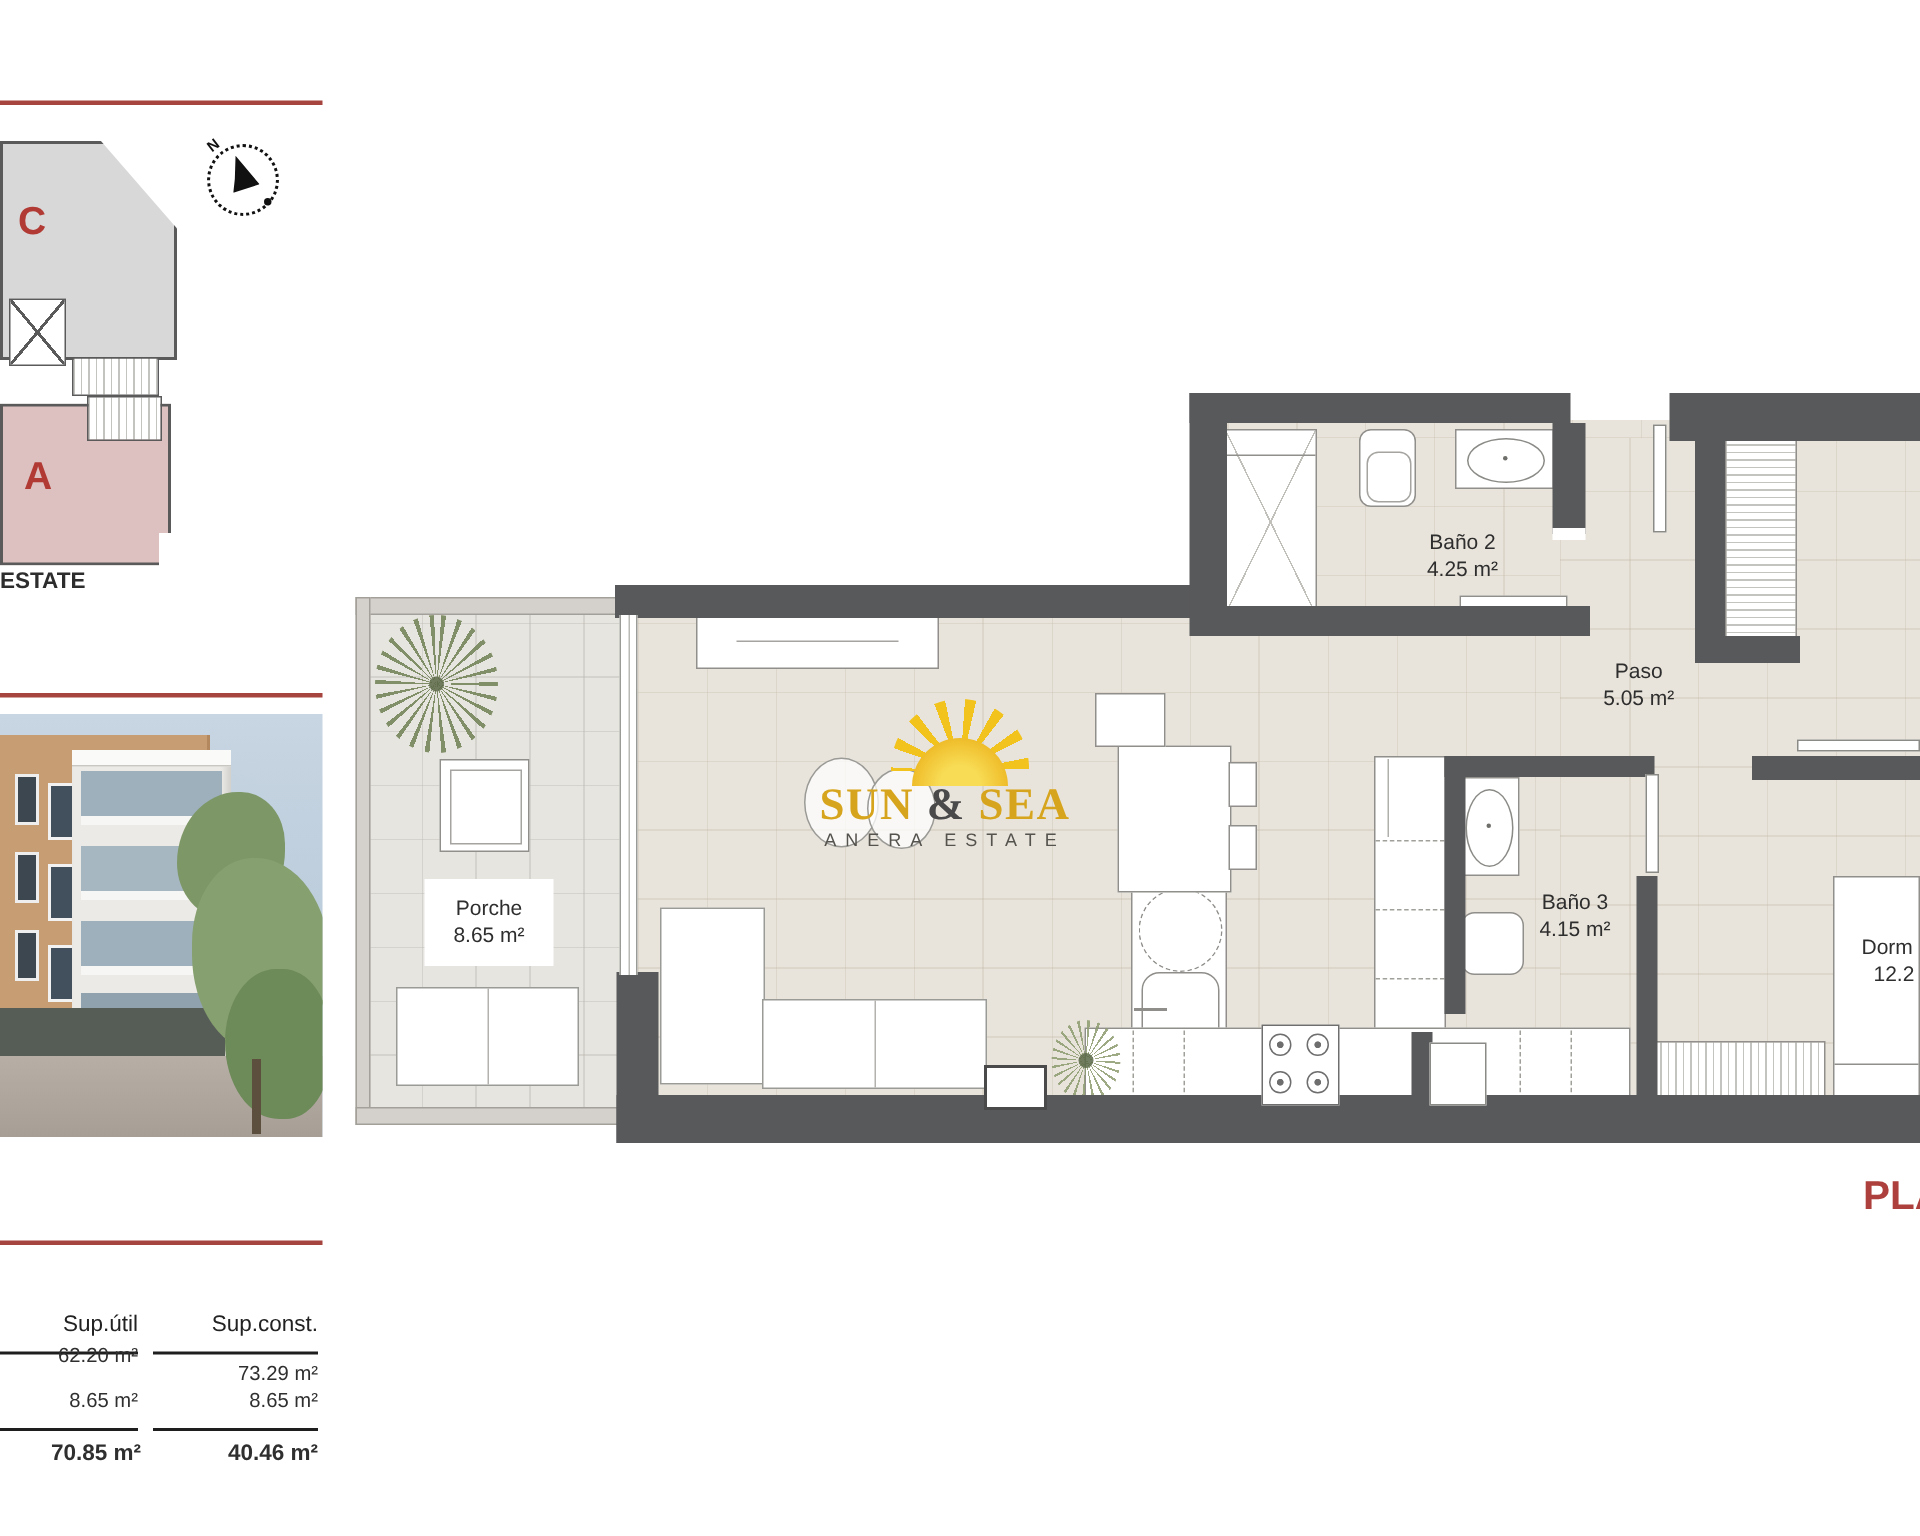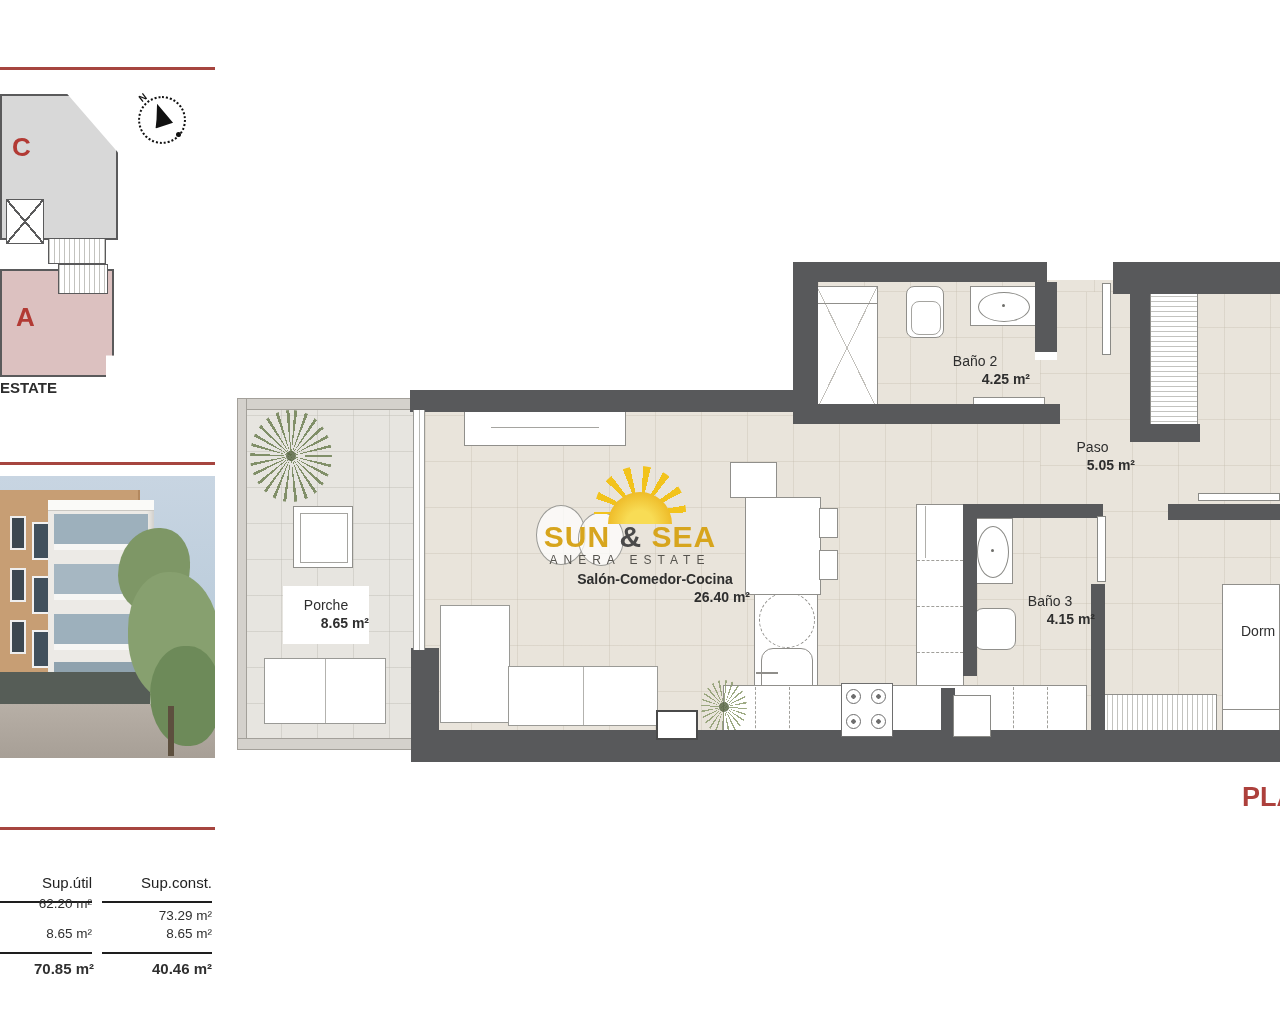--- a/index.html
+++ b/index.html
@@ -22,21 +22,21 @@
     background-image:
       repeating-linear-gradient(0deg, rgba(185,183,175,0.4) 0 1px, transparent 1px 36px),
       repeating-linear-gradient(90deg, rgba(185,183,175,0.4) 0 1px, transparent 1px 36px);
   }
   .fx{position:absolute;background:#fff;border:1px solid #908f8b;box-sizing:border-box;z-index:3;}
   .door{position:absolute;background:#fff;border:1px solid #8a8a86;box-sizing:border-box;z-index:5;}
   .dashv{position:absolute;width:0;border-left:1px dashed #a09f9a;z-index:3;}
   .dashh{position:absolute;height:0;border-top:1px dashed #a09f9a;z-index:3;}
   .rlabel{position:absolute;text-align:center;color:#2e2e2e;font-size:14px;line-height:1.3;z-index:6;}
   .rlabel .nm{display:block;}
-  .rlabel .ar{display:block;font-weight:700;text-align:right;}
+  .rlabel .ar{display:block;font-weight:400;}
   .stripesH{background:repeating-linear-gradient(0deg,#c3c3bf 0 1px,#ffffff 1px 5px);}
   .stripesV{background:repeating-linear-gradient(90deg,#c3c3bf 0 1px,#ffffff 1px 5px);}
   .burner{position:absolute;width:15px;height:15px;border:1px solid #6e6e6e;border-radius:50%;
     background:radial-gradient(circle,#6e6e6e 2px,#ffffff 2.5px);box-sizing:border-box;}
   .starburst{position:absolute;border-radius:50%;z-index:3;}
   .starburst::after{content:"";position:absolute;left:50%;top:50%;width:10px;height:10px;margin:-5px 0 0 -5px;
     border-radius:50%;background:rgba(90,105,70,0.85);}
   
   .tableCell{position:absolute;text-align:right;}
   .tline{position:absolute;height:2px;background:#1e1e1e;}
@@ -238,36 +238,32 @@
     <span class="ar">8.65 m²</span>
   </div>
   <div class="rlabel" style="left:920px;top:352px;width:110px;">
     <span class="nm">Baño 2</span>
     <span class="ar">4.25 m²</span>
   </div>
   <div class="rlabel" style="left:1050px;top:438px;width:85px;">
     <span class="nm">Paso</span>
     <span class="ar">5.05 m²</span>
   </div>
-  <div class="rlabel" style="left:560px;top:570px;width:190px;font-weight:600;">
-    <span class="nm">Salón-Comedor-Cocina</span>
-    <span class="ar">26.40 m²</span>
-  </div>
   <div class="rlabel" style="left:1005px;top:592px;width:90px;">
     <span class="nm">Baño 3</span>
     <span class="ar">4.15 m²</span>
   </div>
   <div class="rlabel" style="left:1241px;top:622px;width:80px;text-align:left;white-space:nowrap;">
     <span class="nm">Dorm</span>
     <span class="ar" style="padding-left:8px;">12.2</span>
   </div>
 
   <div class="logo-sun-rays" style="left:594px;top:466px;width:92px;height:48px;"></div>
   <div class="logo-sun-core" style="left:608px;top:492px;width:64px;height:32px;"></div>
-  <div class="logo-word" style="left:535px;top:520px;width:190px;">
+  <div class="logo-word" style="left:535px;top:520px;width:190px;font-family:Liberation Serif, serif;">
     <span>SUN</span>
     <span class="amp">&amp;</span>
     <span>SEA</span>
   </div>
   <div class="logo-sub" style="left:535px;top:553px;width:190px;">ANERA ESTATE</div>
 
   <div class="abs" style="left:1242px;top:782px;font-size:27px;font-weight:600;color:#ad403c;white-space:nowrap;z-index:6;">PLA</div>
 </div>
 
 </body></html>

